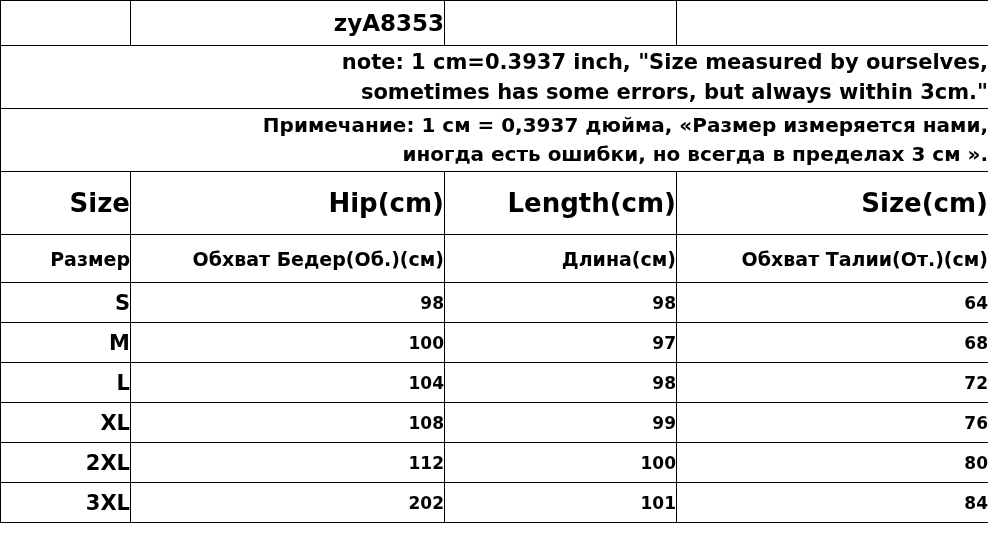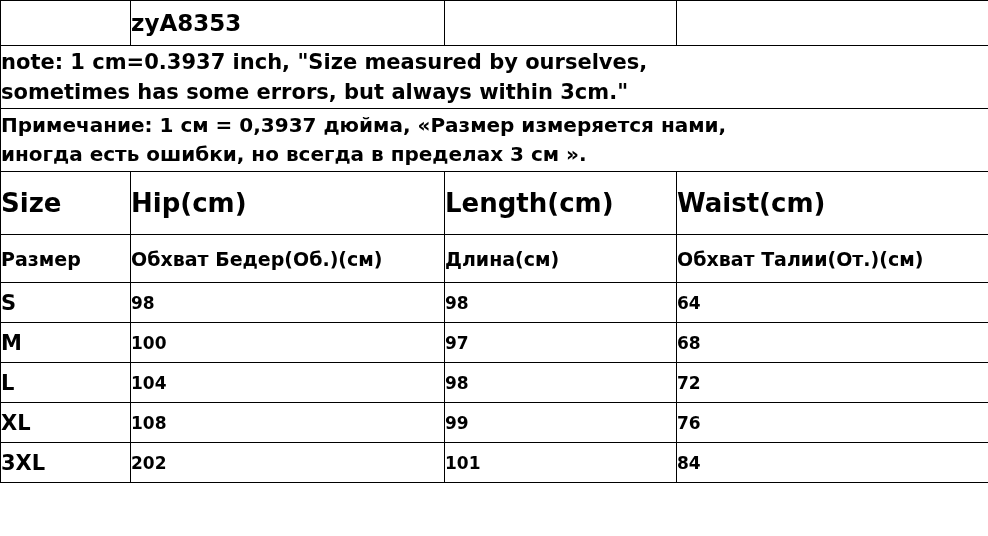--- a/index.html
+++ b/index.html
@@ -20,21 +20,21 @@
     position: relative;
     background: #ffffff;
   }
   table.size-table {
     border-collapse: collapse;
     width: 988px;
     table-layout: fixed;
   }
   table.size-table td {
     border: 1px solid #000000;
-    text-align: left;
+    text-align: right;
     vertical-align: middle;
     font-weight: bold;
     color: #000000;
     padding: 0;
   }
   
   col.c1 { width: 130px; }
   col.c2 { width: 314px; }
   col.c3 { width: 232px; }
   col.c4 { width: 312px; }
@@ -113,21 +113,21 @@
         <td colspan="4">
           <span class="note-line">Примечание: 1 см = 0,3937 дюйма, «Размер измеряется нами,</span>
           <span class="note-line">иногда есть ошибки, но всегда в пределах 3 см ».</span>
         </td>
       </tr>
 
       <tr class="row-head-en">
         <td>Size</td>
         <td>Hip(cm)</td>
         <td>Length(cm)</td>
-        <td>Waist(cm)</td>
+        <td>Size(cm)</td>
       </tr>
 
       <tr class="row-head-ru">
         <td class="ru-label">Размер</td>
         <td class="ru-label">Обхват Бедер(Об.)(см)</td>
         <td class="ru-label">Длина(см)</td>
         <td class="ru-label">Обхват Талии(От.)(см)</td>
       </tr>
 
       <tr class="row-data">
@@ -148,20 +148,26 @@
         <td>98</td>
         <td>72</td>
       </tr>
       <tr class="row-data">
         <td class="sizecol">XL</td>
         <td>108</td>
         <td>99</td>
         <td>76</td>
       </tr>
       <tr class="row-data">
+        <td class="sizecol">2XL</td>
+        <td>112</td>
+        <td>100</td>
+        <td>80</td>
+      </tr>
+      <tr class="row-data">
         <td class="sizecol">3XL</td>
         <td>202</td>
         <td>101</td>
         <td>84</td>
       </tr>
     </tbody>
   </table>
 </div>
 
 </body></html>

